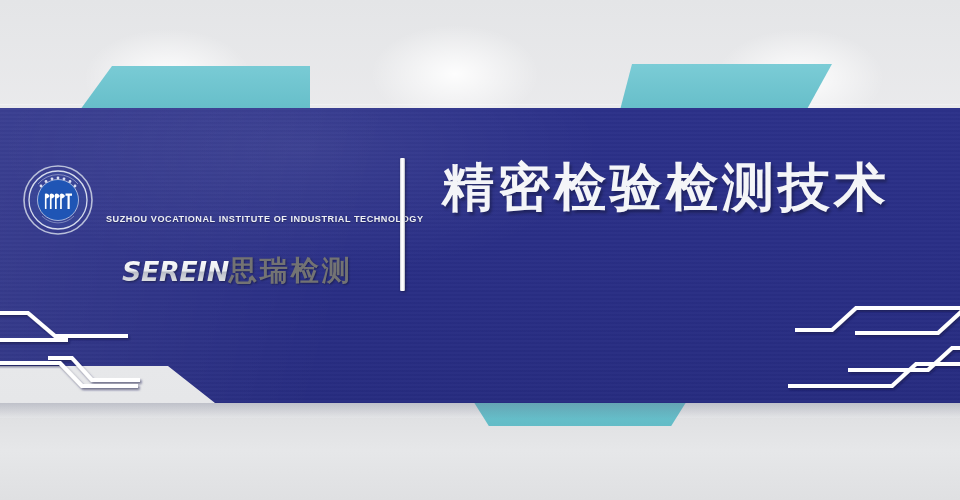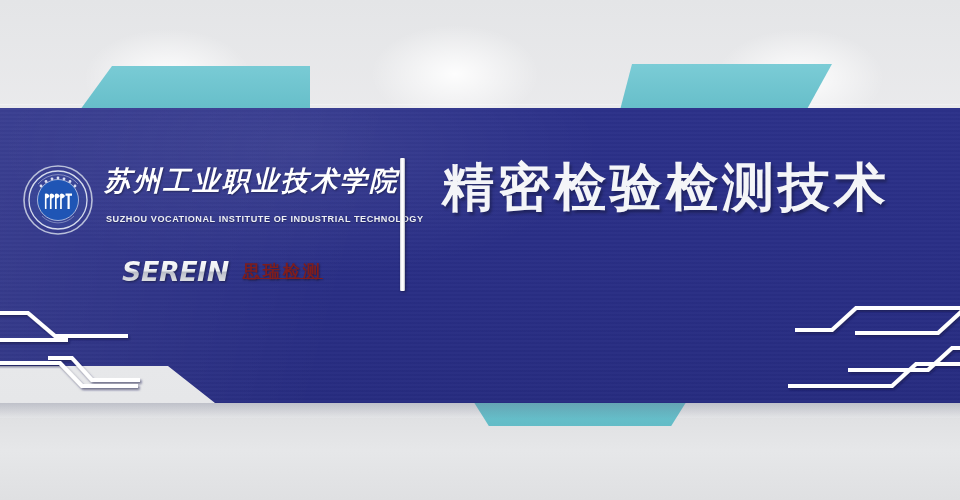--- a/index.html
+++ b/index.html
@@ -80,34 +80,33 @@
     text-shadow:1px 1px 2px rgba(0,0,0,.35);
   }
   .uni-en {
     position:absolute; left:88px; top:56px; width:300px;
     color:#eef0f5; font-size:9.1px; letter-spacing:.55px;
     white-space:nowrap; font-weight:700;
     text-shadow:0 1px 1px rgba(0,0,0,.3);
   }
   .serein-row {
     position:absolute; left:104px; top:96px; width:270px; height:34px;
-    display:flex; align-items:center; gap:14px;
+    display:flex; align-items:center; 
   }
   .serein-en {
     font-size:27px; font-weight:800; font-style:italic;
     letter-spacing:-.5px;
     background:linear-gradient(180deg,#ffffff 0%, #e9ebef 48%, #b9bdc7 52%, #f2f3f6 100%);
     -webkit-background-clip:text; background-clip:text; color:transparent;
     filter:drop-shadow(1px 1px 1px rgba(0,0,0,.4));
     font-family:"DejaVu Sans", sans-serif;
   }
   .serein-cn {
-    font-size:17px; font-weight:700; color:#7f1d1d; letter-spacing:3px;
+    font-size:28px; font-weight:700; color:#737373; letter-spacing:3px;
     text-shadow:1px 1px 2px rgba(0,0,0,.35);
-    text-decoration:underline;
   }
 
   
   .divider {
     position:absolute; left:400px; top:158px; width:5px; height:133px;
     background:linear-gradient(90deg,#c9ccd4 0%, #ffffff 35%, #ffffff 65%, #aeb2bd 100%);
     border-radius:1px;
     box-shadow:1px 1px 3px rgba(0,0,0,.35);
   }
 
@@ -189,21 +188,20 @@
         <path d="M24.5 29.5 c4 1.6 4 3.4 0 5 v10.5 c-1 0-1.6-.3-1.6-.3 v-15 z"></path>
         <path d="M29.6 29.5 c4 1.6 4 3.4 0 5 v10.5 h-1.7 v-15 z"></path>
         <path d="M34.7 29.5 c4 1.6 4 3.4 0 5 v10.5 h-1.7 v-15 z"></path>
         <path d="M39.8 29.5 c4 1.6 4 3.4 0 5 v10.5 h-1.7 v-15 z"></path>
         <path d="M26 40.5 h22 v2.2 h-22 z" opacity="0"></path>
         <path d="M43.5 29.5 h6.5 v2.3 h-2.3 v13.2 h-2.2 v-13.2 h-2 z"></path>
       </g>
       <path d="M20 52 A22 22 0 0 0 52 52" fill="none" stroke="#dfe6f4" stroke-width="0.8" opacity=".5"></path>
     </svg>
 
-    <div class="uni-name">苏州工业职业技术学院</div>
     <div class="uni-en">SUZHOU VOCATIONAL INSTITUTE OF INDUSTRIAL TECHNOLOGY</div>
 
     <div class="serein-row">
       <span class="serein-en">SEREIN</span>
       <span class="serein-cn">思瑞检测</span>
     </div>
   </div>
 
   <div class="divider"></div>
 

